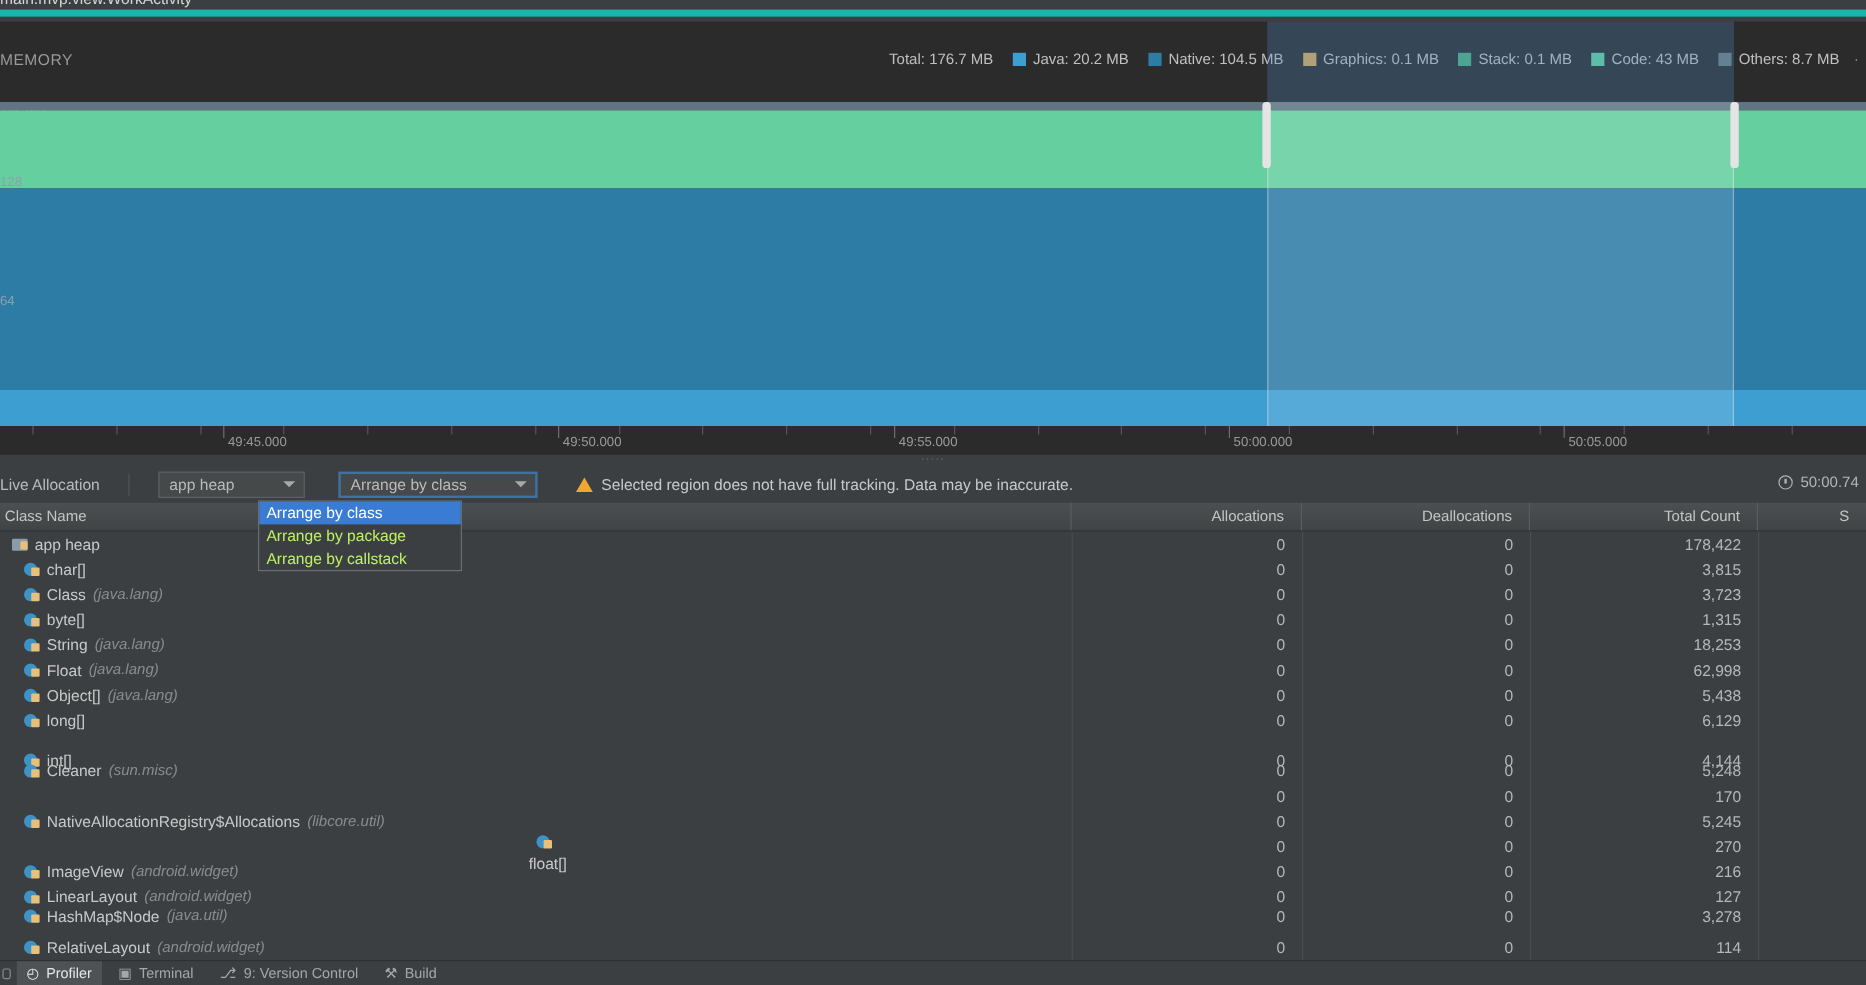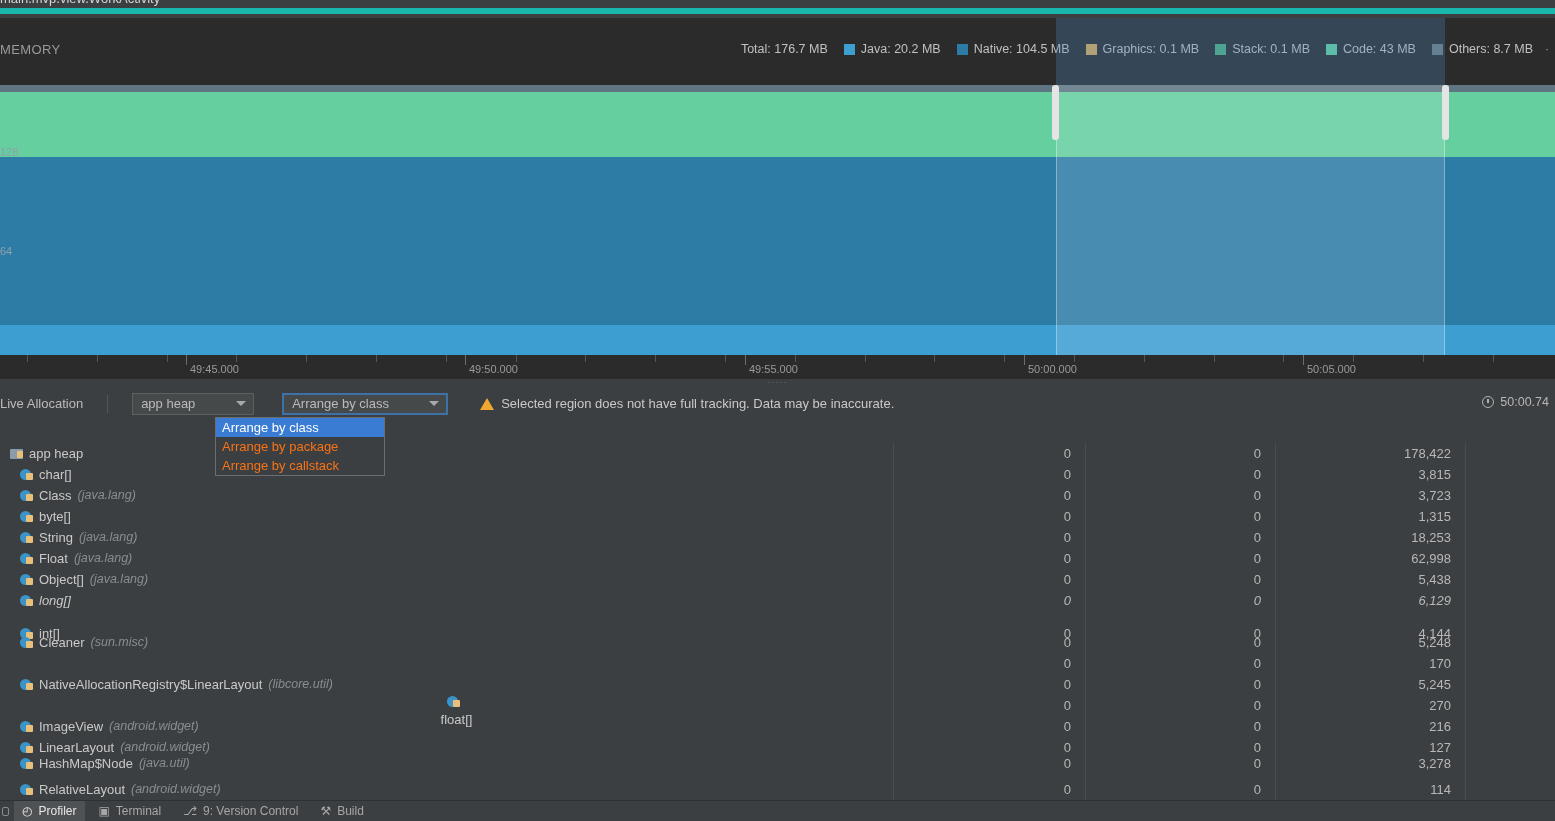--- a/index.html
+++ b/index.html
@@ -201,21 +201,21 @@
   }
 
   
   .popup {
     position: absolute; left: 215px; top: 417px; width: 170px;
     background: #3c3f41; border: 1px solid #6b6e70;
     z-index: 50;
   }
   .popup .opt {
     height: 19px; line-height: 19px; padding-left: 6px;
-    font-size: 13px; color: #f97316;
+    font-size: 13px; color: #bef264;
   }
   .popup .opt.sel { background: #3a7bd3; color: #ffffff; }
 
   
   .bottombar {
     position: absolute; left: 0; bottom: 0; width: 1555px; height: 21px;
     background: #3c3f41; border-top: 1px solid #2e3032;
     display: flex; align-items: center; font-size: 12px; color: #a6a6a6;
   }
   .bb-item { display: flex; align-items: center; margin-right: 22px; }
@@ -340,20 +340,27 @@
     <div class="warn">
       <span class="tri"></span>
       <span>Selected region does not have full tracking. Data may be inaccurate.</span>
     </div>
     <div class="clockbox">
       <span class="circ"></span>
       <span>50:00.74</span>
     </div>
   </div>
 
+  <div class="thead">
+    <div class="th left divider" style="left:0px; width:893px;">Class Name</div>
+    <div class="th right divider" style="left:893px; width:192px;">Allocations</div>
+    <div class="th right divider" style="left:1085px; width:190px;">Deallocations</div>
+    <div class="th right divider" style="left:1275px; width:190px;">Total Count</div>
+    <div class="th right" style="left:1465px; width:90px;">S</div>
+  </div>
 
   <div class="tbody" id="tbody">
     <div class="col-line" style="left:893px;"></div>
     <div class="col-line" style="left:1085px;"></div>
     <div class="col-line" style="left:1275px;"></div>
     <div class="col-line" style="left:1465px;"></div>
   <div class="row" style="top: 0px;">
         <div class="cell-name root" style="width: 893px;">
           <span class="ic heap"></span>
           <span>app heap</span>
@@ -431,21 +438,21 @@
             <span class="c1"></span>
             <span class="c2"></span>
           </span>
           <span>Object[]</span>
           <span class="pkg">(java.lang)</span>
         </div>
         <div class="num" style="left: 893px; width: 178px;">0</div>
         <div class="num" style="left: 1085px; width: 176px;">0</div>
         <div class="num" style="left: 1275px; width: 176px;">5,438</div>
       </div>
-      <div class="row" style="top: 147px; font-style: italic;">
+      <div class="row" style="top: 147px;">
         <div class="cell-name child" style="width: 893px;">
           <span class="ic cls">
             <span class="c1"></span>
             <span class="c2"></span>
           </span>
           <span>long[]</span>
         </div>
         <div class="num" style="left: 893px; width: 178px;">0</div>
         <div class="num" style="left: 1085px; width: 176px;">0</div>
         <div class="num" style="left: 1275px; width: 176px;">6,129</div>
@@ -479,21 +486,21 @@
         <div class="num" style="left: 893px; width: 178px;">0</div>
         <div class="num" style="left: 1085px; width: 176px;">0</div>
         <div class="num" style="left: 1275px; width: 176px;">170</div>
       </div>
       <div class="row" style="top: 231px;">
         <div class="cell-name child" style="width: 893px;">
           <span class="ic cls">
             <span class="c1"></span>
             <span class="c2"></span>
           </span>
-          <span>NativeAllocationRegistry$LinearLayout</span>
+          <span>NativeAllocationRegistry$Allocations</span>
           <span class="pkg">(libcore.util)</span>
         </div>
         <div class="num" style="left: 893px; width: 178px;">0</div>
         <div class="num" style="left: 1085px; width: 176px;">0</div>
         <div class="num" style="left: 1275px; width: 176px;">5,245</div>
       </div>
       <div class="row" style="top: 252px;">
         <div class="cell-name child" style="width: 893px; flex-direction: column;">
           <span class="ic cls">
             <span class="c1"></span>

